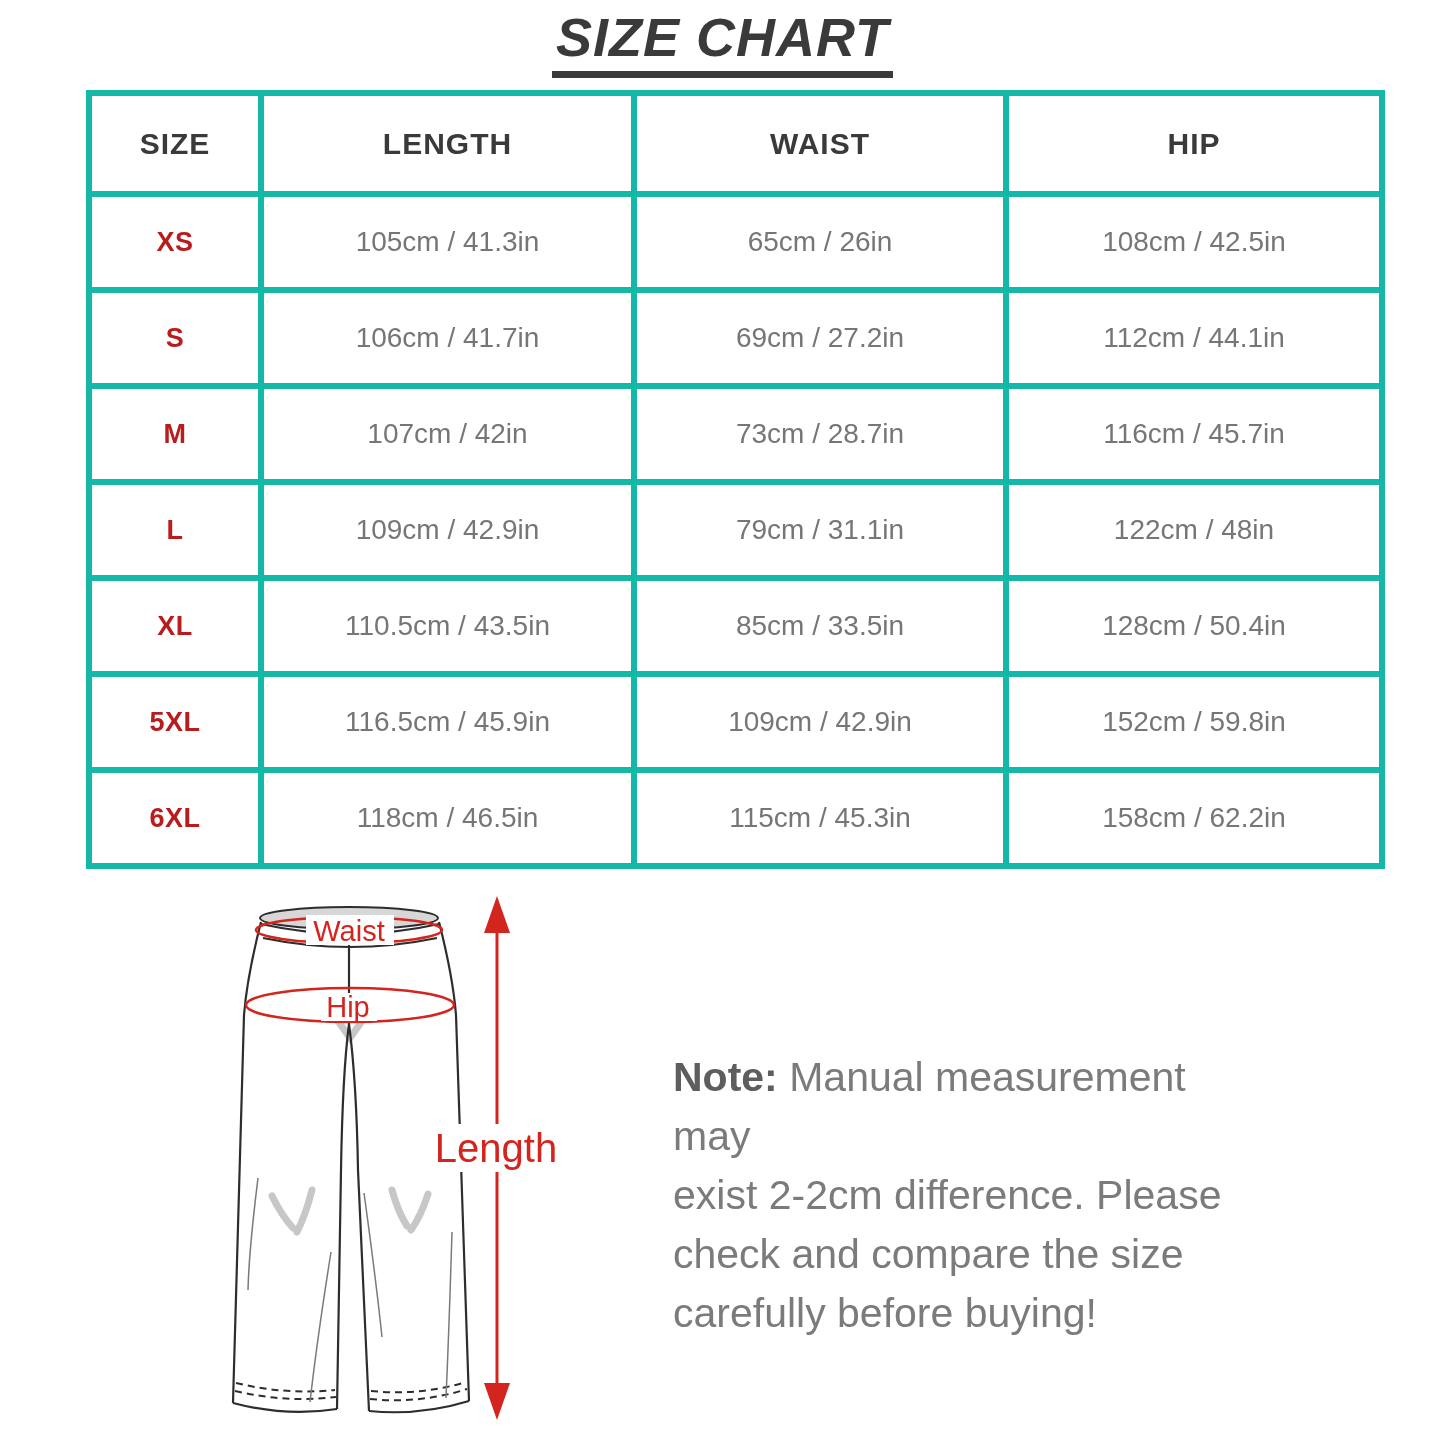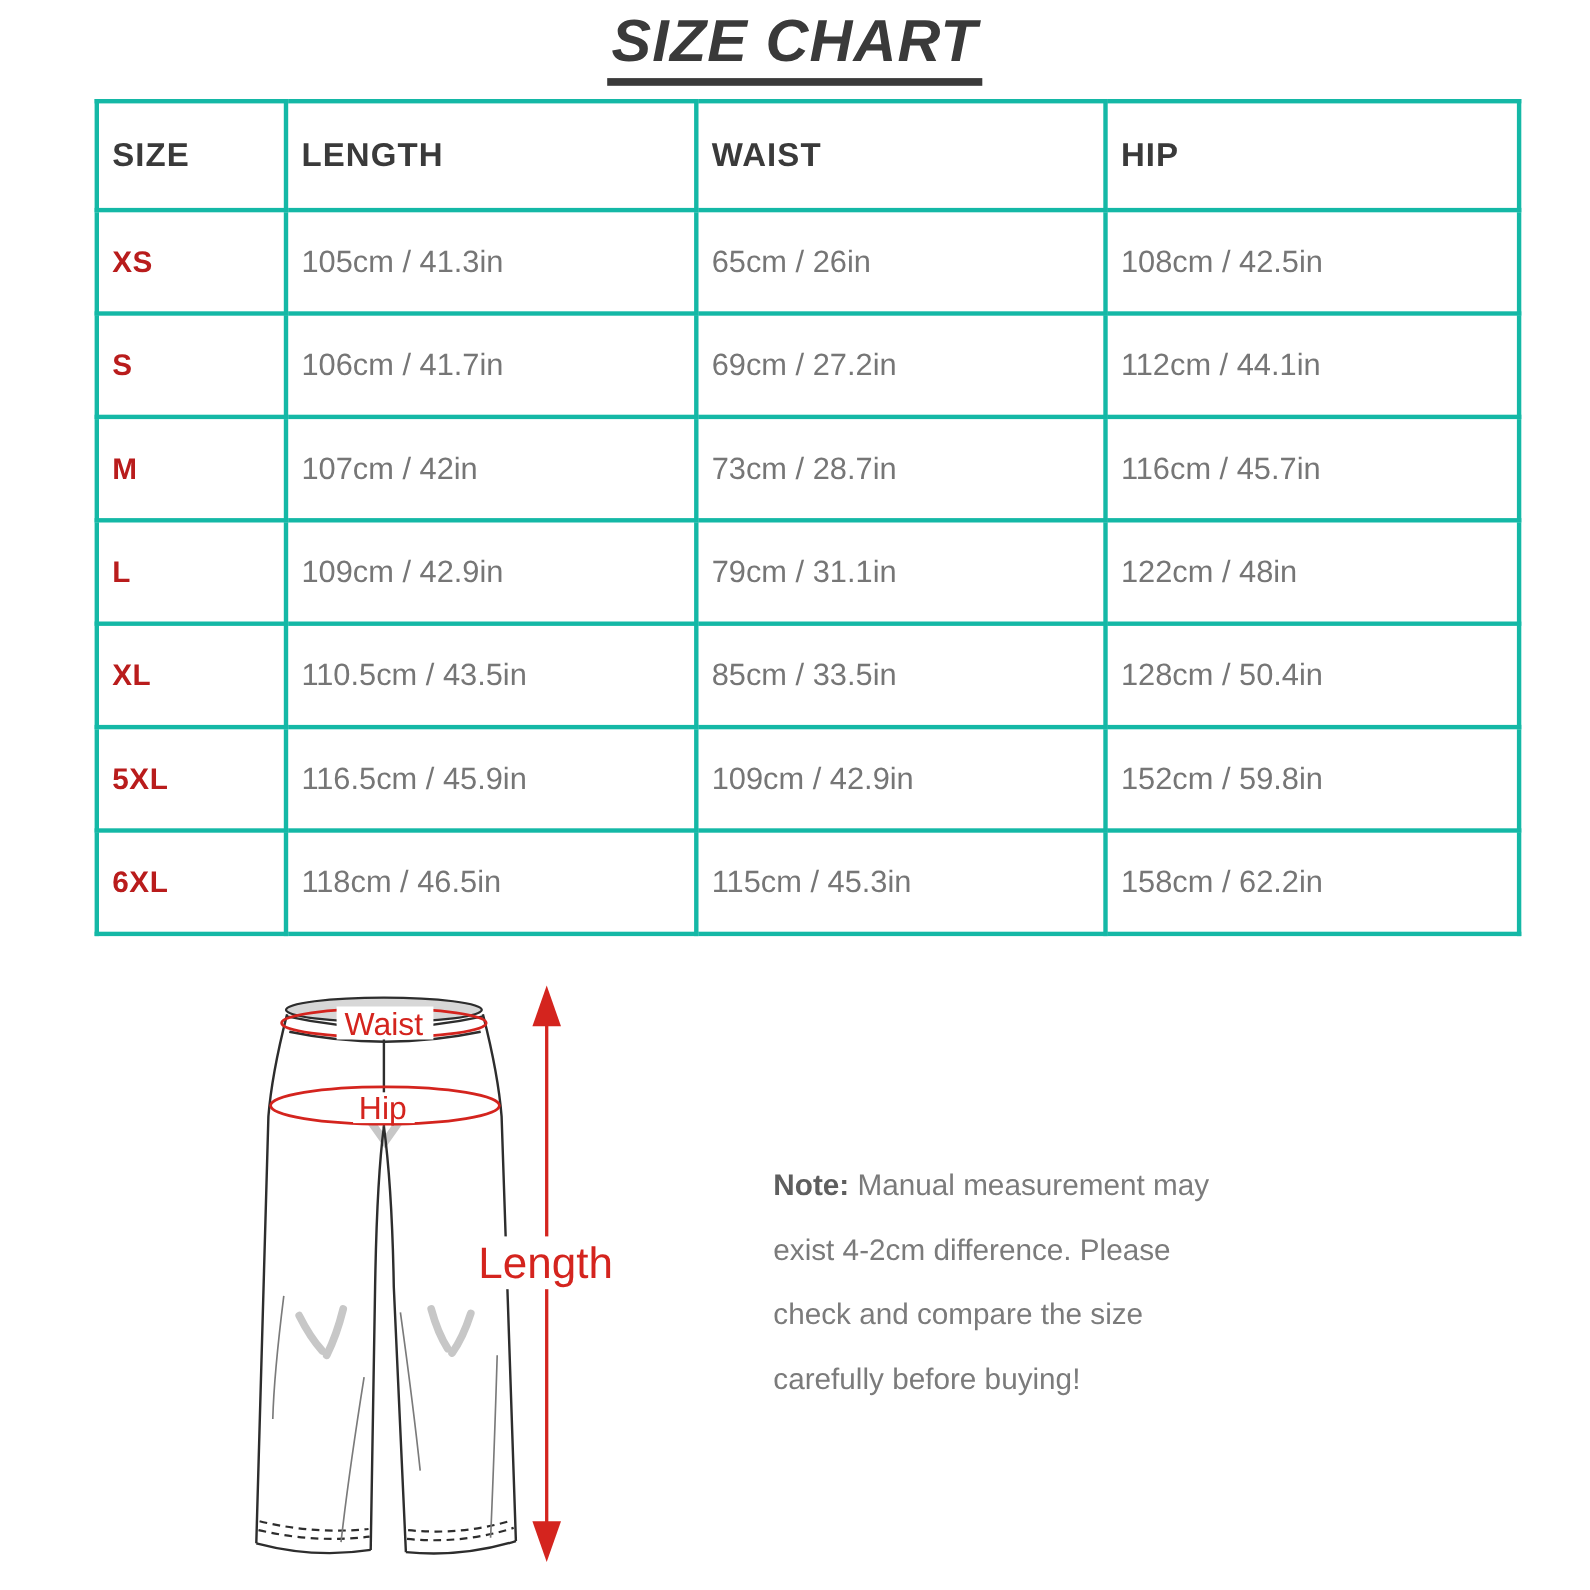--- a/index.html
+++ b/index.html
@@ -14,21 +14,21 @@
     display:inline-block;margin:0;
     font-size:54px;font-weight:bold;letter-spacing:1px;color:#3a3a3a;
     border-bottom:7px solid #3a3a3a;padding:0 4px 7px 4px;line-height:1.0;font-style:italic;
   }
   
   table.size-chart{
     position:absolute;left:86px;top:90px;width:1293px;
     border-collapse:collapse;table-layout:fixed;background:#fff;
   }
   .size-chart th,.size-chart td{
-    border:4px solid #14b8a6;text-align:left;vertical-align:middle;
+    border:6px solid #14b8a6;text-align:center;vertical-align:middle;
     padding:12px;overflow:hidden;white-space:nowrap;
   }
   .size-chart thead th{
     height:71px;font-size:30px;font-weight:bold;color:#3a3a3a;letter-spacing:1px;
   }
   .size-chart tbody th{
     height:66px;font-size:27px;font-weight:bold;color:#b91c1c;letter-spacing:0.5px;
   }
   .size-chart tbody td{
     height:66px;font-size:28px;font-weight:normal;color:#767676;margin-left:12px;
@@ -43,22 +43,22 @@
   .red-line{stroke:#d4241e;stroke-width:2.5;fill:none;}
   .red-shaft{stroke:#d4241e;stroke-width:3;fill:none;}
   .red-fill{fill:#d4241e;}
   .label-bg{fill:#ffffff;}
   text.red-label{
     fill:#d4241e;font-family:"Liberation Sans", sans-serif;
     text-anchor:middle;font-weight:normal;
   }
   
   .note{
-    position:absolute;left:703px;top:1048px;width:600px;
-    font-size:27px;line-height:59px;color:#7b7b7b;
+    position:absolute;left:673px;top:1048px;width:600px;
+    font-size:41px;line-height:59px;color:#7b7b7b;
   }
   .note .note-label{font-weight:bold;color:#5e5e5e;}
 </style>
 </head>
 <body>
 
 <div class="title-wrap">
   <h1 class="title">SIZE CHART</h1>
 </div>
 
@@ -171,16 +171,16 @@
   <rect class="label-bg" x="306" y="915" width="88" height="30"></rect>
   <text class="red-label" x="349" y="941" font-size="29">Waist</text>
   <rect class="label-bg" x="321" y="993" width="56" height="28"></rect>
   <text class="red-label" x="348" y="1017" font-size="29">Hip</text>
   <rect class="label-bg" x="444" y="1124" width="104" height="48"></rect>
   <text class="red-label" x="496" y="1162" font-size="40">Length</text>
 </svg>
 
 <div class="note">
   <div><span class="note-label">Note:</span> <span>Manual measurement may</span></div>
-  <div>exist 4-2cm difference. Please</div>
+  <div>exist 2-2cm difference. Please</div>
   <div>check and compare the size</div>
   <div>carefully before buying!</div>
 </div>
 
 </body></html>

